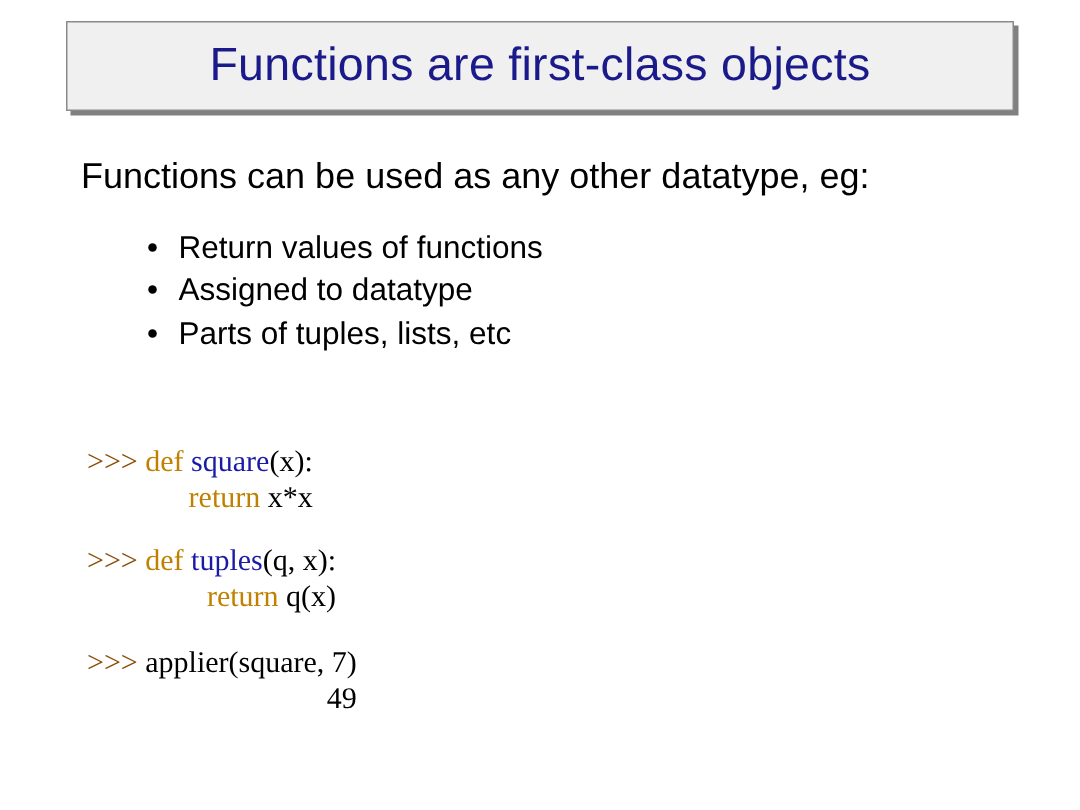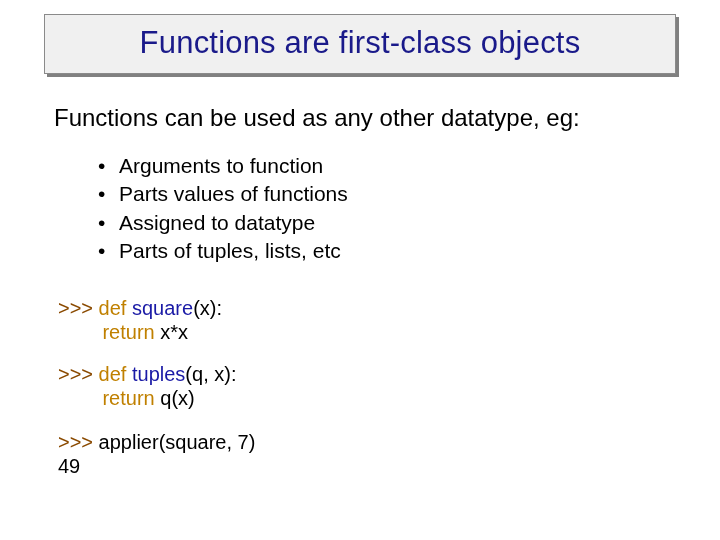--- a/index.html
+++ b/index.html
@@ -53,46 +53,46 @@
   .bullets .row {
     white-space: pre;
   }
   .bullets .dot {
     display: inline-block;
     width: 1em;
   }
   .code {
     position: absolute;
     left: 58px;
-    font-family: Liberation Sans, sans-serif;
+    font-family: Liberation Serif, serif;
     font-size: 20px;
     line-height: 1.22;
     white-space: pre;
+    text-align: right;
   }
   .code1 { top: 296px; }
   .code2 { top: 362px; }
   .code3 { top: 430px; }
   .prompt { color: #8a4a00; }
   .kw     { color: #c08000; }
   .ident  { color: #1a1aa6; }
   .plain  { color: #000000; }
 </style>
 </head>
 <body>
 <div class="slide">
 
   <div class="title-box">
     <h1>Functions are first-class objects</h1>
   </div>
 
   <div class="subheading">Functions can be used as any other datatype, eg:</div>
 
   <div class="bullets">
-    <div class="row"><span class="dot">•</span><span>Arguments to function</span></div>
-    <div class="row"><span class="dot">•</span><span>Parts values of functions</span></div>
+    <div class="row"><span class="dot">•</span><span>Return values of functions</span></div>
     <div class="row"><span class="dot">•</span><span>Assigned to datatype</span></div>
     <div class="row"><span class="dot">•</span><span>Parts of tuples, lists, etc</span></div>
   </div>
 
   <div class="code code1"><span class="prompt">&gt;&gt;&gt; </span><span class="kw">def</span><span class="plain"> </span><span class="ident">square</span><span class="plain">(</span><span class="plain">x</span><span class="plain">):</span>
 <span class="plain">        </span><span class="kw">return</span><span class="plain"> x*x</span></div>
 
   <div class="code code2"><span class="prompt">&gt;&gt;&gt; </span><span class="kw">def</span><span class="plain"> </span><span class="ident">tuples</span><span class="plain">(</span><span class="plain">q, x</span><span class="plain">):</span>
 <span class="plain">        </span><span class="kw">return</span><span class="plain"> q(x)</span></div>
 

